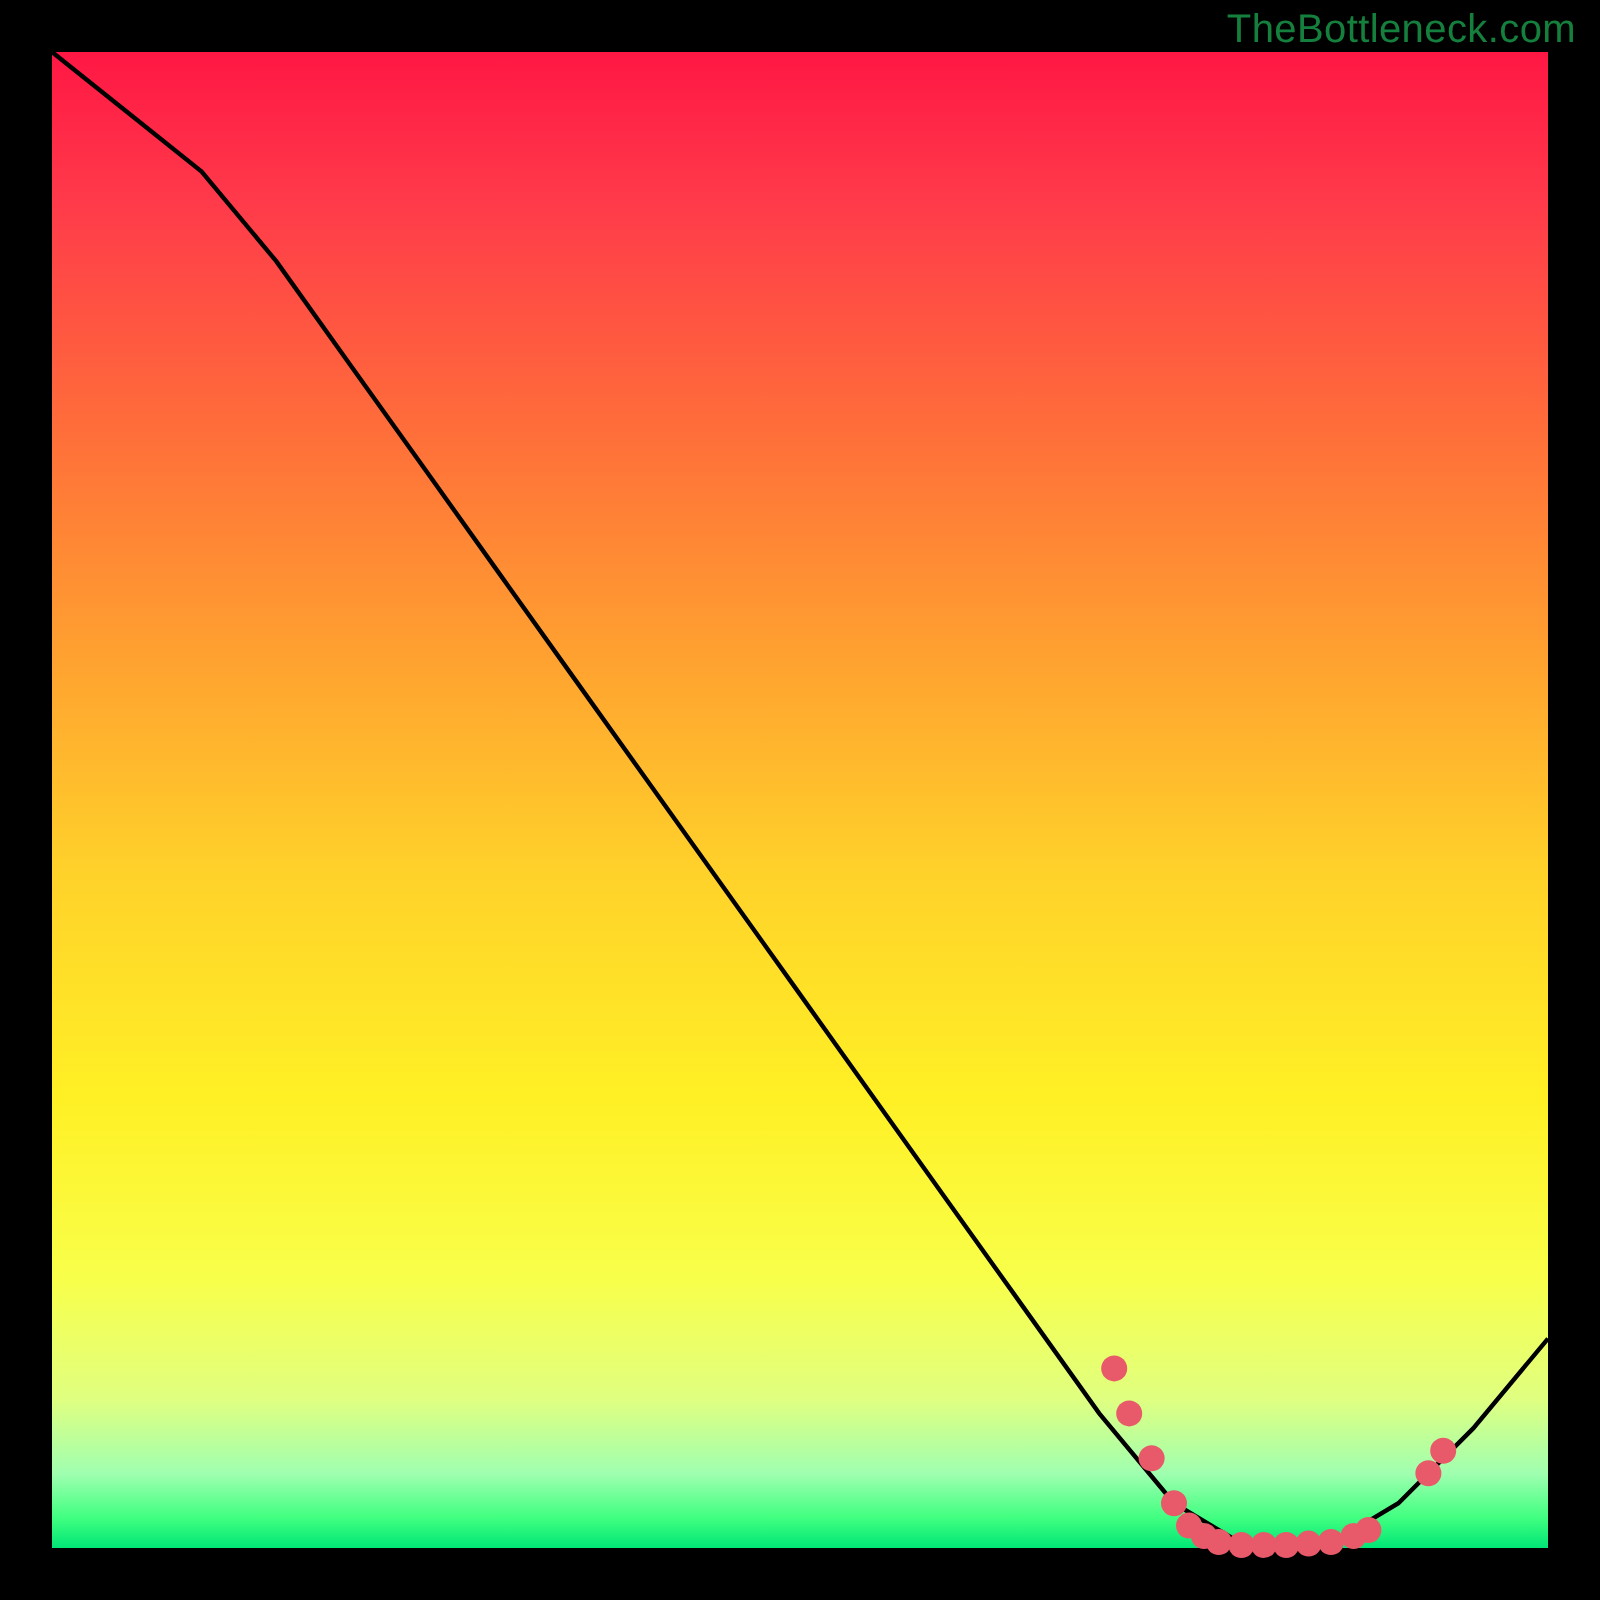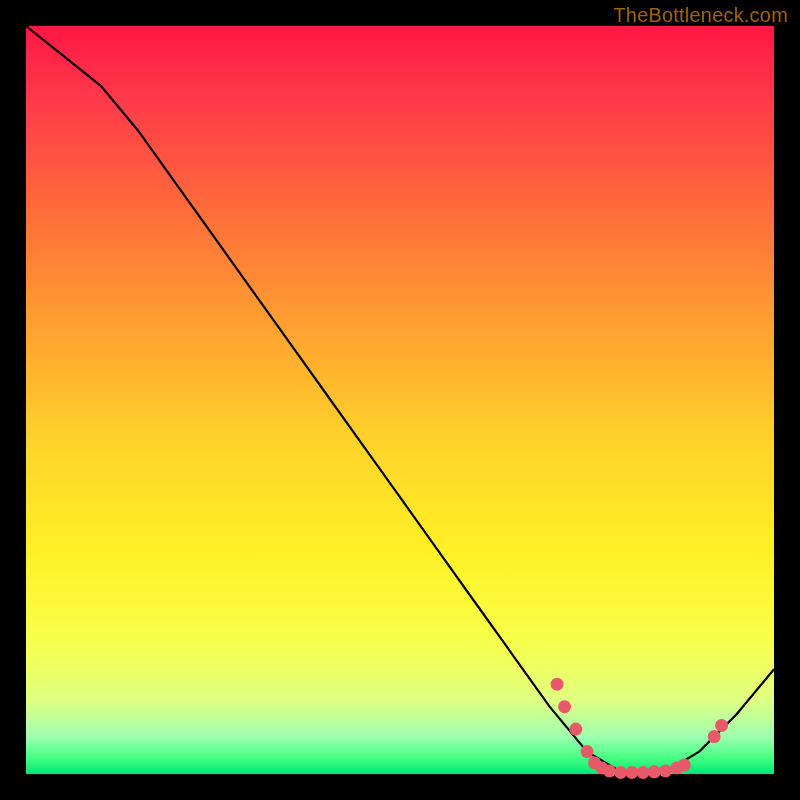--- a/index.html
+++ b/index.html
@@ -14,21 +14,21 @@
   .container {
     width: 800px;
     height: 800px;
     position: relative;
   }
   .attribution {
     position: absolute;
     top: 4px;
     right: 12px;
     font-size: 20px;
-    color: #a16207;
+    color: #15803d;
     font-family: Arial, sans-serif;
     z-index: 10;
     letter-spacing: 0.2px;
   }
   svg {
     display: block;
   }
 </style>
 </head>
 <body>

